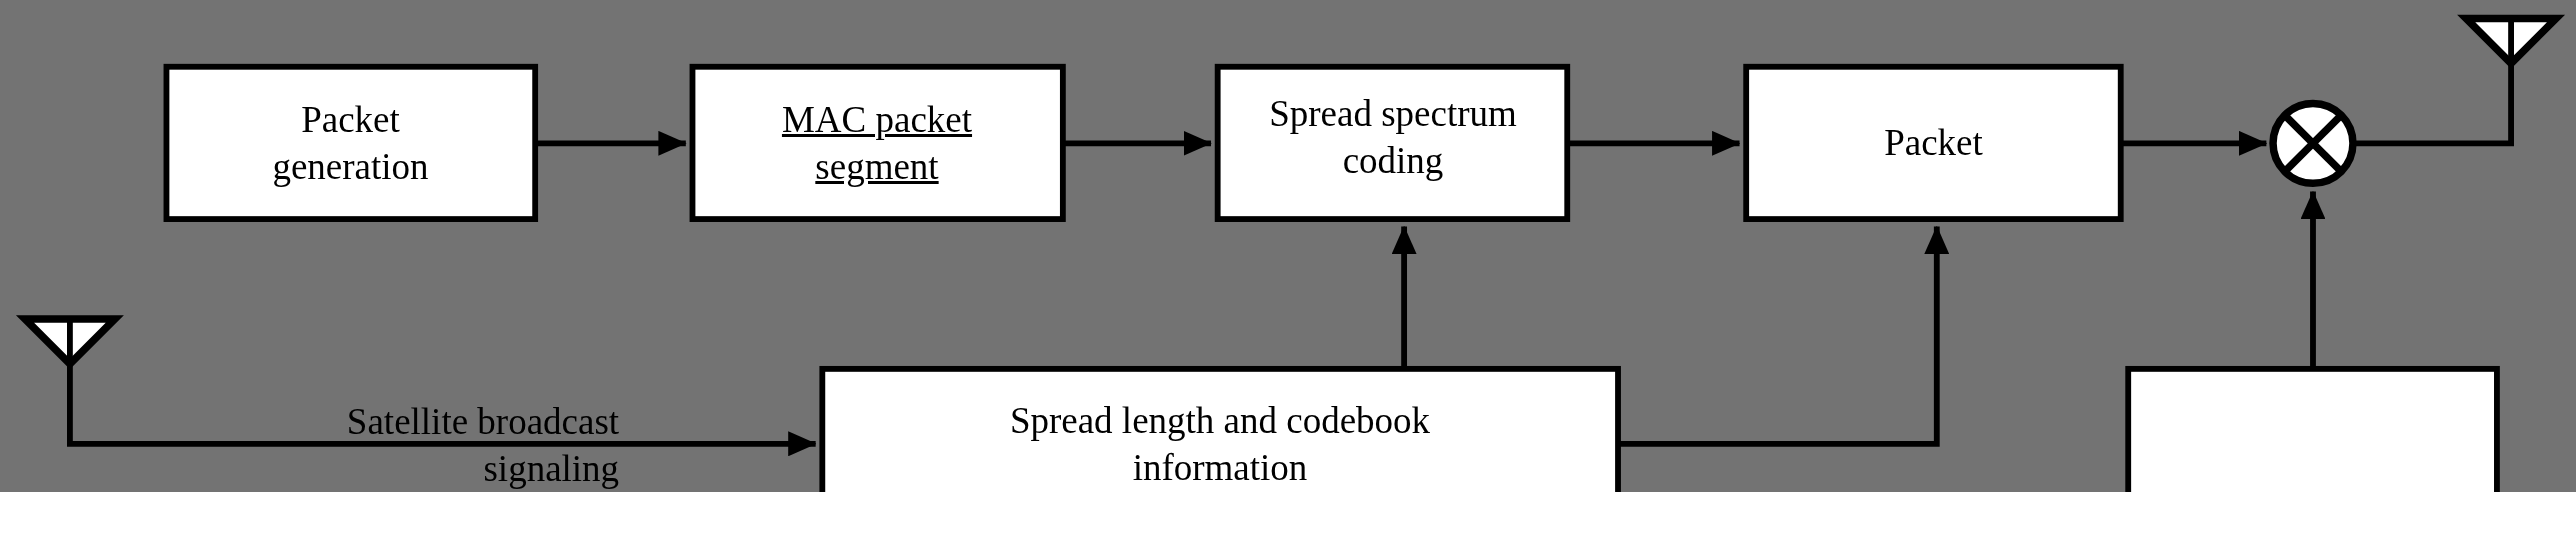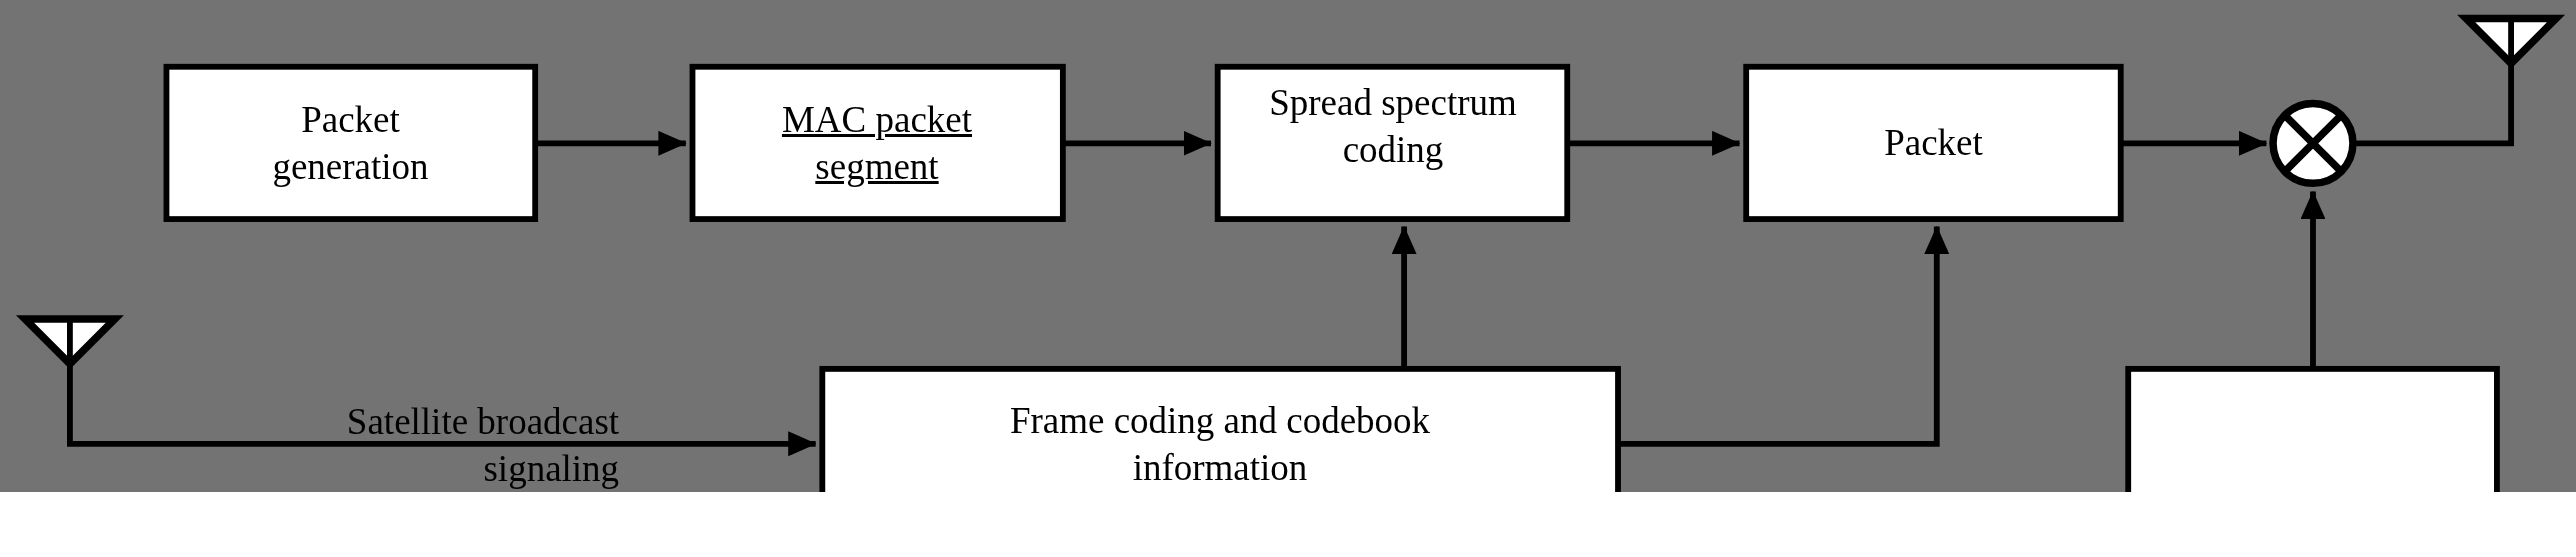--- a/index.html
+++ b/index.html
@@ -99,26 +99,26 @@
 
     <line x1="2779" y1="443" x2="2779" y2="230" stroke="#000000" stroke-width="7" marker-end="url(#arrowhead-big)"></line>
   </svg>
 
   <div class="blk-label" style="left:166px; top:67px; width:369px; height:152px;">Packet
 generation</div>
 
   <div class="blk-label" style="left:692px; top:67px; width:370px; height:152px;text-decoration:underline;">MAC packet
 segment</div>
 
-  <div class="blk-label" style="left:1218px; top:50px; width:350px; height:152px;">Spread spectrum
+  <div class="blk-label" style="left:1218px; top:61px; width:350px; height:152px;">Spread spectrum
 coding</div>
 
   <div class="blk-label" style="left:1746px; top:67px; width:375px; height:152px;">Packet</div>
 
-  <div class="blk-label" style="left:822px; top:369px; width:796px; height:150px;">Frame coding and codebook
+  <div class="blk-label" style="left:822px; top:369px; width:796px; height:150px;">Spread length and codebook
 information</div>
 
 
   <div class="free-label" style="left:250px; top:379px; width:466px; height:133px;text-align:right;">Satellite broadcast
 signaling</div>
 
 </div>
 
 
 </body></html>

